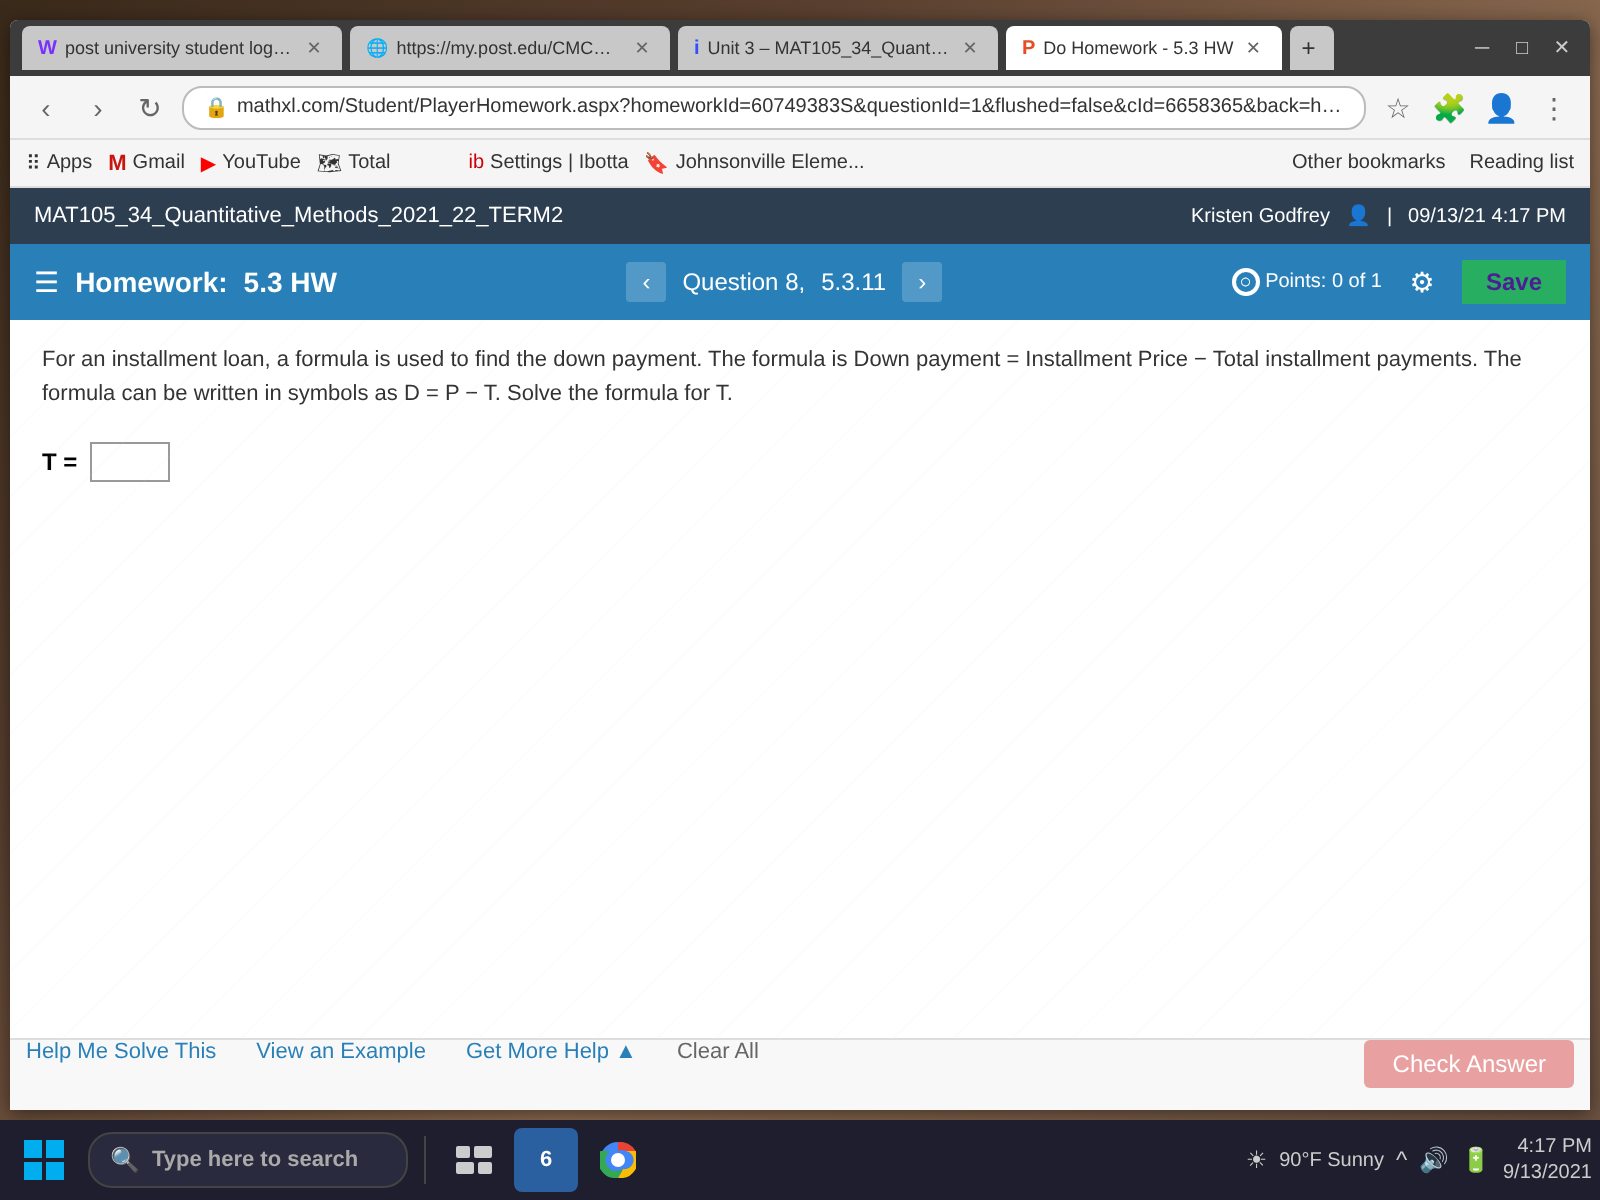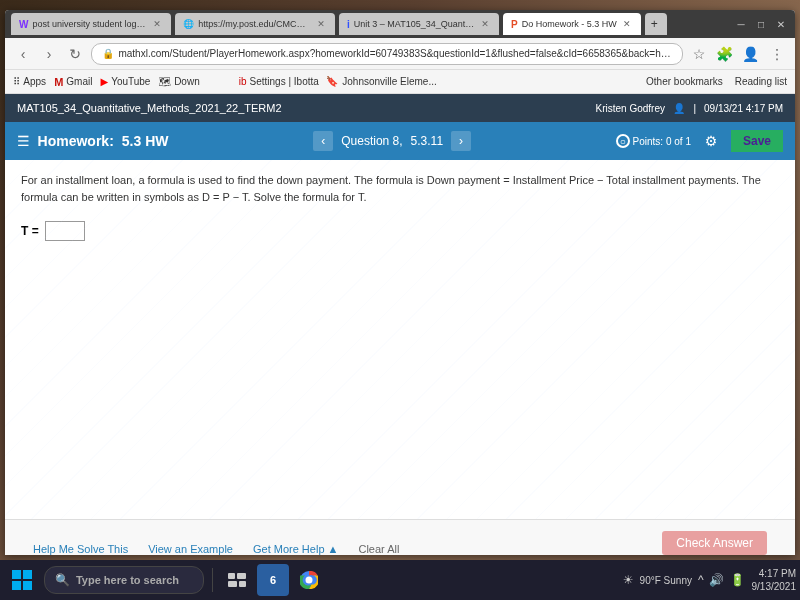--- a/index.html
+++ b/index.html
@@ -297,42 +297,41 @@
       padding: 2px 4px;
       font-size: 12px;
     }
 
     
     .bottom-toolbar {
       background: #f8f8f8;
       border-top: 1px solid #ddd;
       height: 36px;
       display: flex;
-      align-items: flex-end;
-      padding: 0 28px;
+      align-items: flex-start;
+      padding: 0 8px;
       gap: 20px;
     }
 
     .help-btn {
       color: #2980b9;
       font-size: 11px;
       cursor: pointer;
       text-decoration: none;
     }
 
     .check-answer-btn {
       background: #e8a0a0;
       color: white;
       border: none;
       padding: 5px 14px;
       border-radius: 3px;
       font-size: 12px;
       cursor: pointer;
       margin-left: auto;
-      margin-top: 20px;
     }
 
     .clear-all-btn {
       color: #666;
       font-size: 11px;
       cursor: pointer;
       background: none;
       border: none;
     }
 
@@ -509,21 +508,21 @@
     <div class="bookmark-item">
       <span style="color:#c71610;font-weight:bold;font-size:11px;">M</span>
       <span>Gmail</span>
     </div>
     <div class="bookmark-item">
       <span style="color:#ff0000;">▶</span>
       <span>YouTube</span>
     </div>
     <div class="bookmark-item">
       <span>🗺</span>
-      <span>Down</span>
+      <span>Total</span>
     </div>
     <div class="bookmark-item">
       <span style="color:#c00;font-weight:normal;padding-left:31px;">ib</span>
       <span>Settings | Ibotta</span>
     </div>
     <div class="bookmark-item">
       <span>🔖</span>
       <span>Johnsonville Eleme...</span>
     </div>
     <div style="margin-left:auto;display:flex;gap:12px;justify-content:space-between;">

